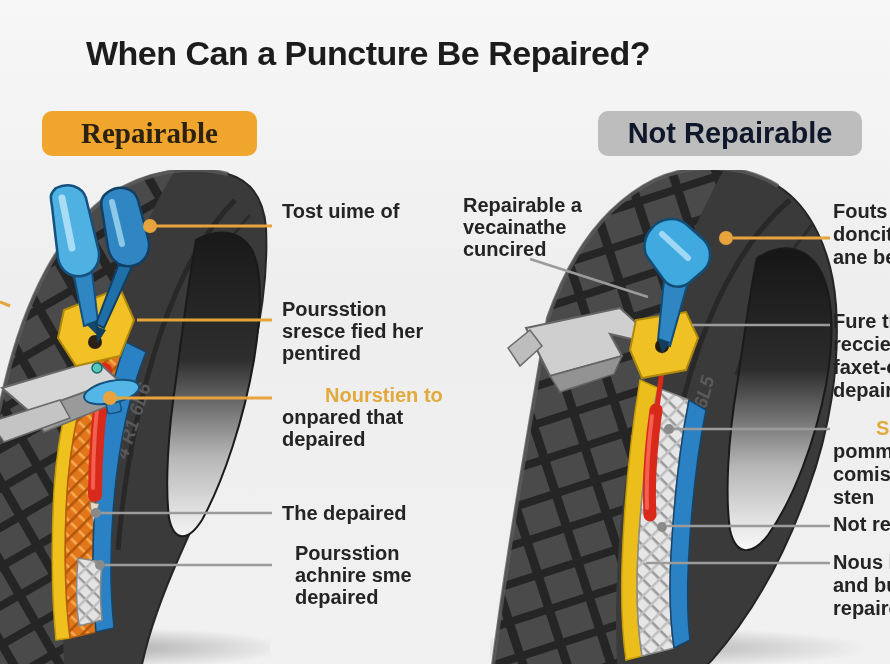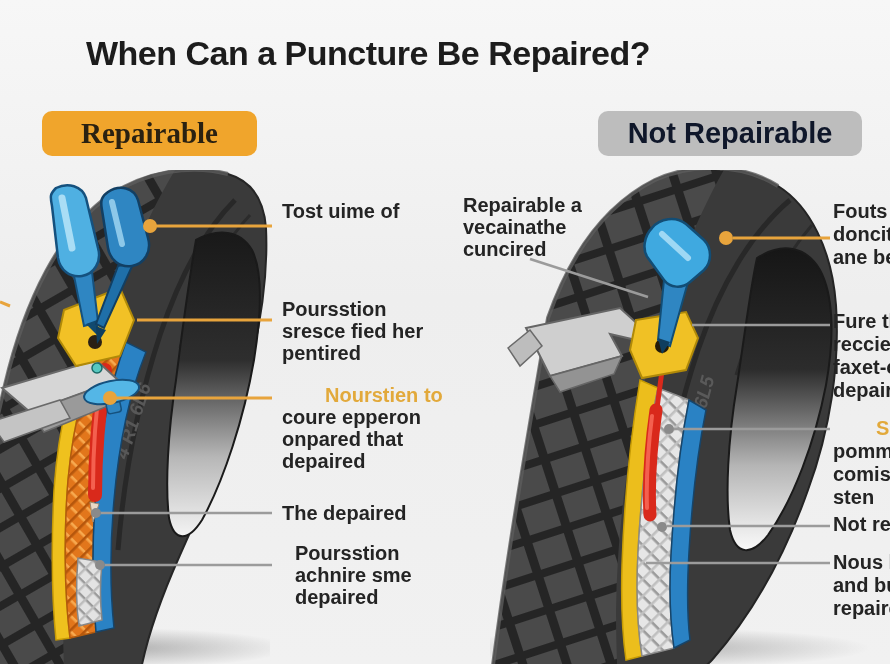--- a/index.html
+++ b/index.html
@@ -219,21 +219,20 @@
   <div class="callout" style="left:282px;top:200px">
     <span>Tost uime of</span>
   </div>
   <div class="callout" style="left:282px;top:298px">
     <span>Poursstion</span>
     <span>sresce fied her</span>
     <span>pentired</span>
   </div>
   <div class="callout" style="left:282px;top:384px">
     <span class="hl">Nourstien to</span>
-    <span>coure epperon</span>
     <span>onpared that</span>
     <span>depaired</span>
   </div>
   <div class="callout" style="left:282px;top:502px">
     <span>The depaired</span>
   </div>
   <div class="callout" style="left:295px;top:542px">
     <span>Poursstion</span>
     <span>achnire sme</span>
     <span>depaired</span>

